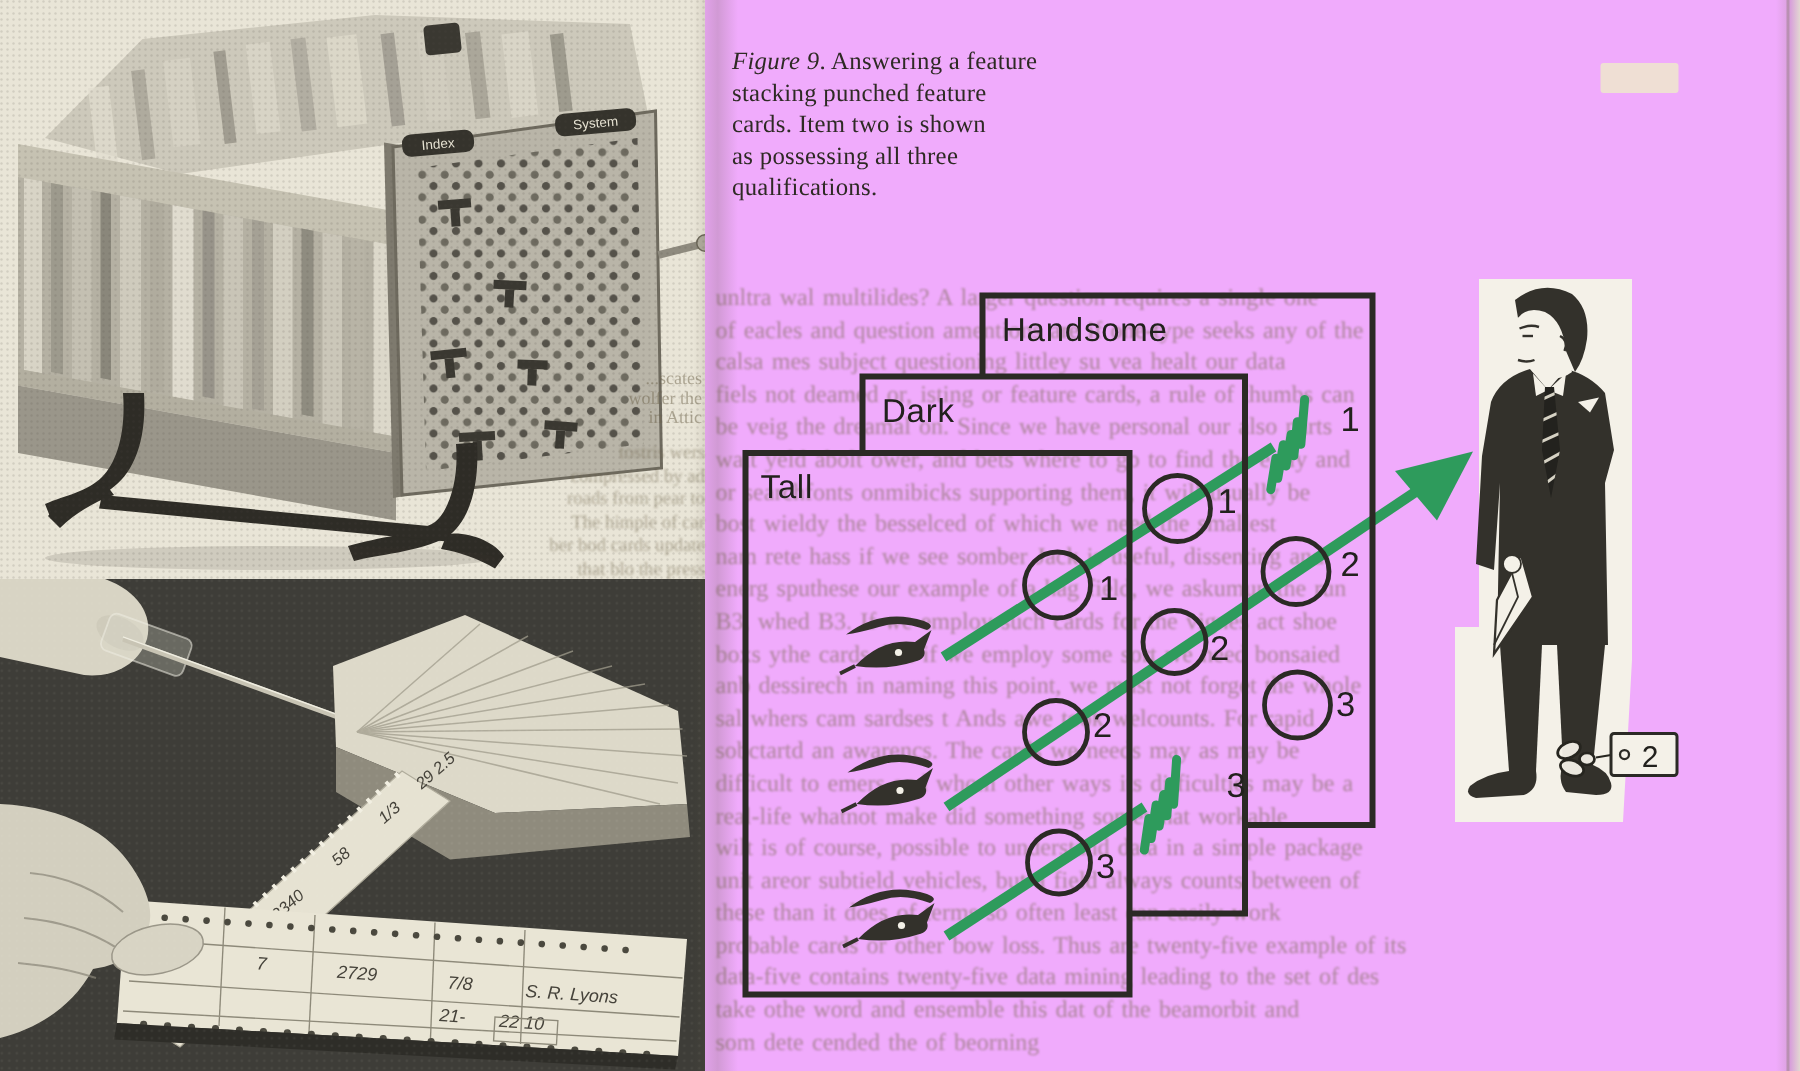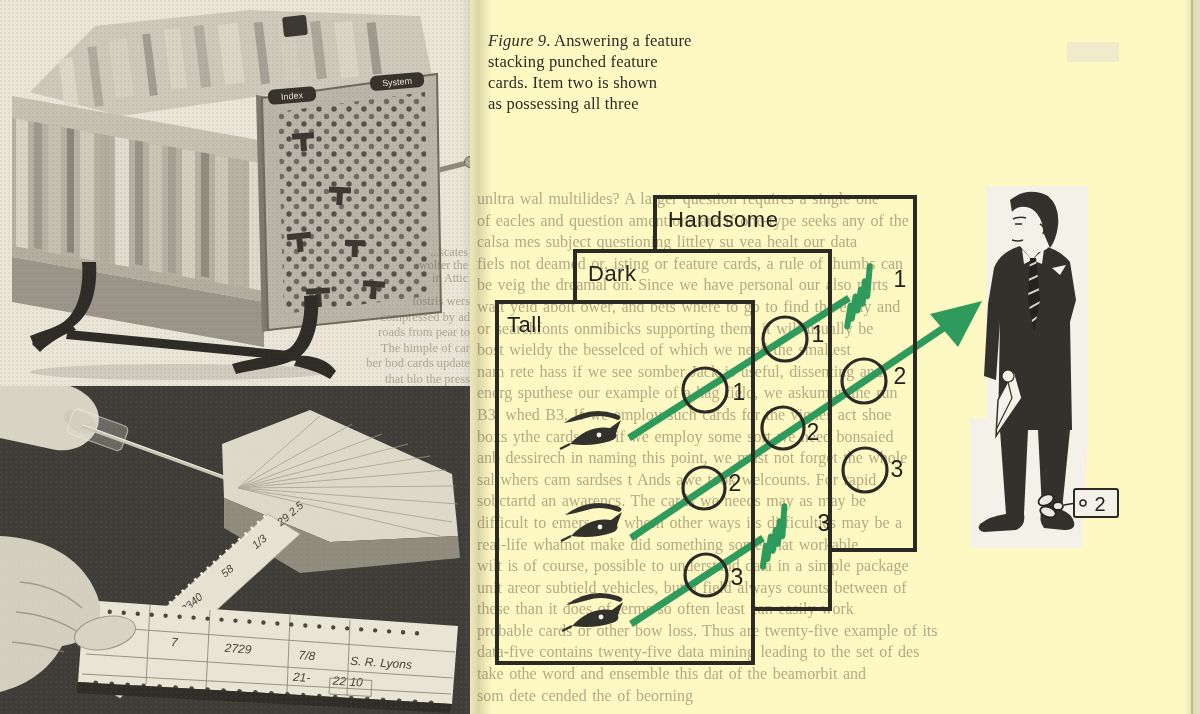--- a/index.html
+++ b/index.html
@@ -1,20 +1,20 @@
 <!DOCTYPE html>
 <html><head>
 <meta charset="utf-8">
 <style>
   html,body{margin:0;padding:0;background:#d8d4c6;}
   #stage{position:relative;width:1200px;height:714px;overflow:hidden;
          background:#efebdf;font-family:"Liberation Serif",serif;}
   .abs{position:absolute;}
   
-  #right-page{left:470px;top:0;width:730px;height:714px;background:#fef9c3;}
+  #right-page{left:470px;top:0;width:730px;height:714px;background:#f0abfc;}
   #caption{left:18px;top:30px;width:232px;font-size:16.5px;line-height:21px;
            color:#2e2a24;letter-spacing:.2px;}
   #caption .fig{font-style:italic;}
   #body-text{left:7px;top:188px;width:678px;height:526px;overflow:hidden;
              color:rgba(118,104,78,0.55);filter:blur(0.55px);
              font-size:16px;word-spacing:1.5px;}
   .btl{height:21.6px;line-height:21.6px;white-space:nowrap;overflow:hidden;}
   #gutter{left:462px;top:0;width:30px;height:714px;
           background:linear-gradient(to right,rgba(100,92,72,0),rgba(100,92,72,.22) 55%,rgba(100,92,72,0));}
   #page-edge{left:1184px;top:0;width:16px;height:714px;
@@ -35,20 +35,21 @@
 <body>
 
 <div id="stage">
 
   <div id="right-page" class="abs">
     <div id="caption" class="abs">
       <div><span class="fig">Figure 9</span><span>. Answering a feature</span></div>
       <div>stacking punched feature</div>
       <div>cards. Item two is shown</div>
       <div>as possessing all three</div>
+      <div>qualifications.</div>
     </div>
     <div id="body-text" class="abs">
         <div class="btl">unltra wal multilides? A larger question requires a single one</div>
         <div class="btl">of eacles and question amentions are if one-type seeks any of the</div>
         <div class="btl">calsa mes subject questioning littley su vea healt our data</div>
         <div class="btl">fiels not deamed or, isting or feature cards, a rule of thumbs can</div>
         <div class="btl">be veig the dreamal on. Since we have personal our also parts</div>
         <div class="btl">wait yeld abolt ower, and bets where to go to find the early and</div>
         <div class="btl">or searchfonts onmibicks supporting them, it will usually be</div>
         <div class="btl">bost wieldy the besselced of which we need the smallest</div>

